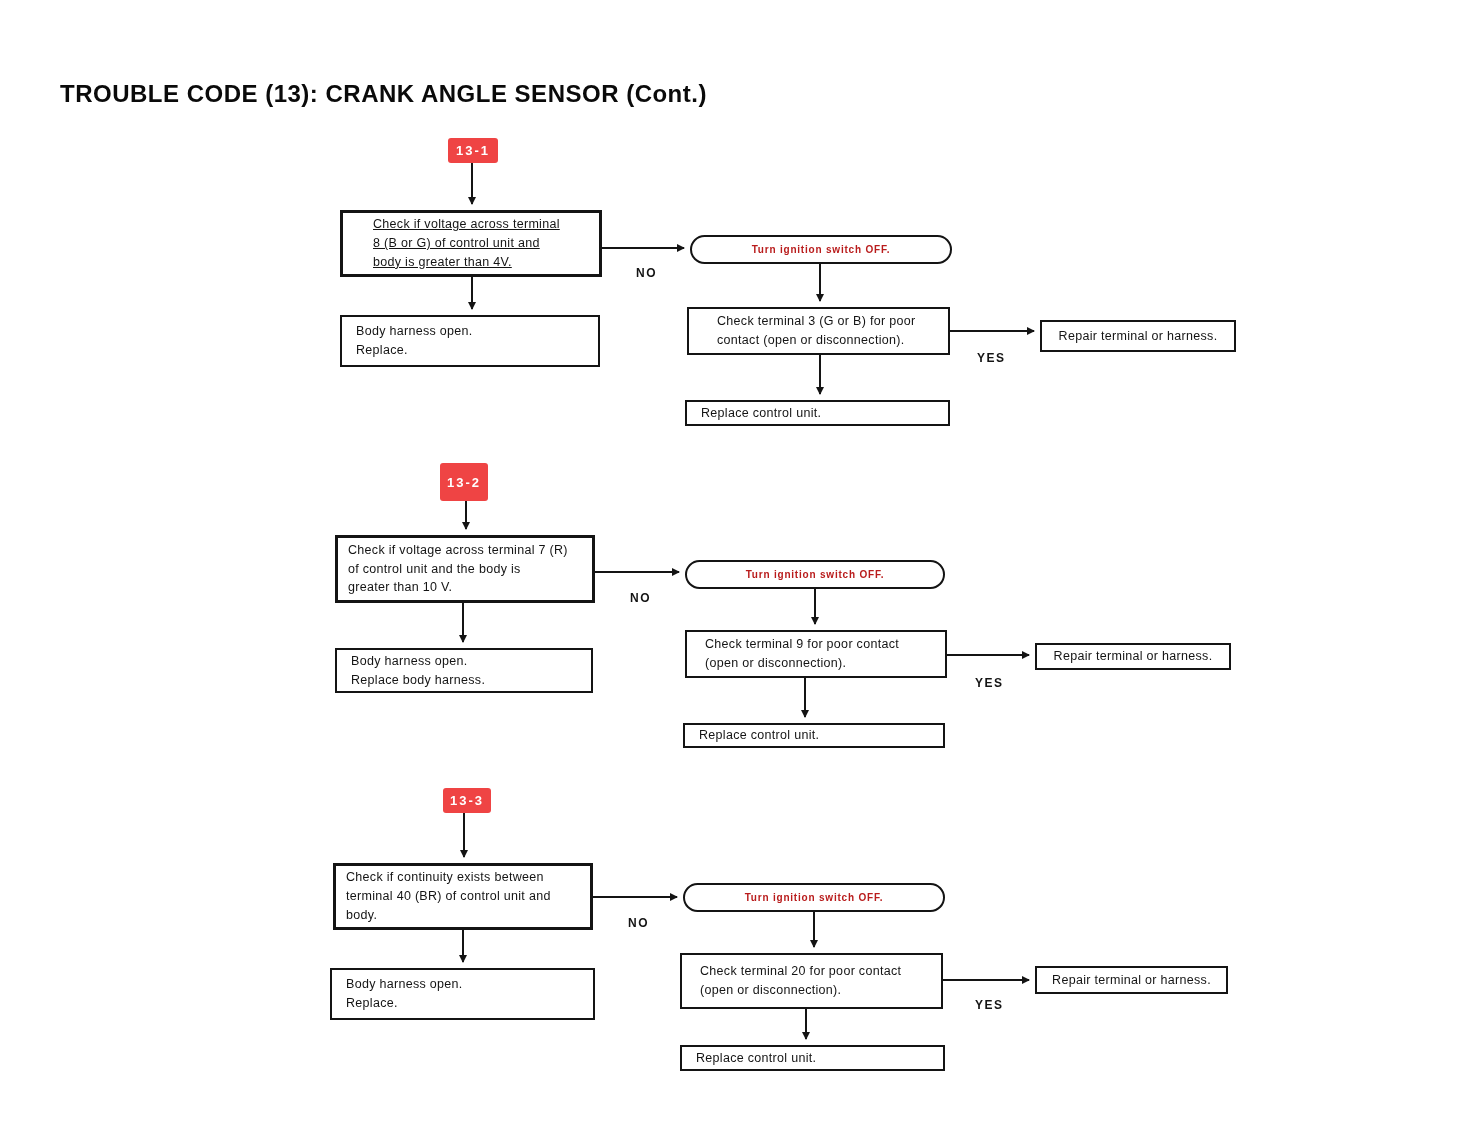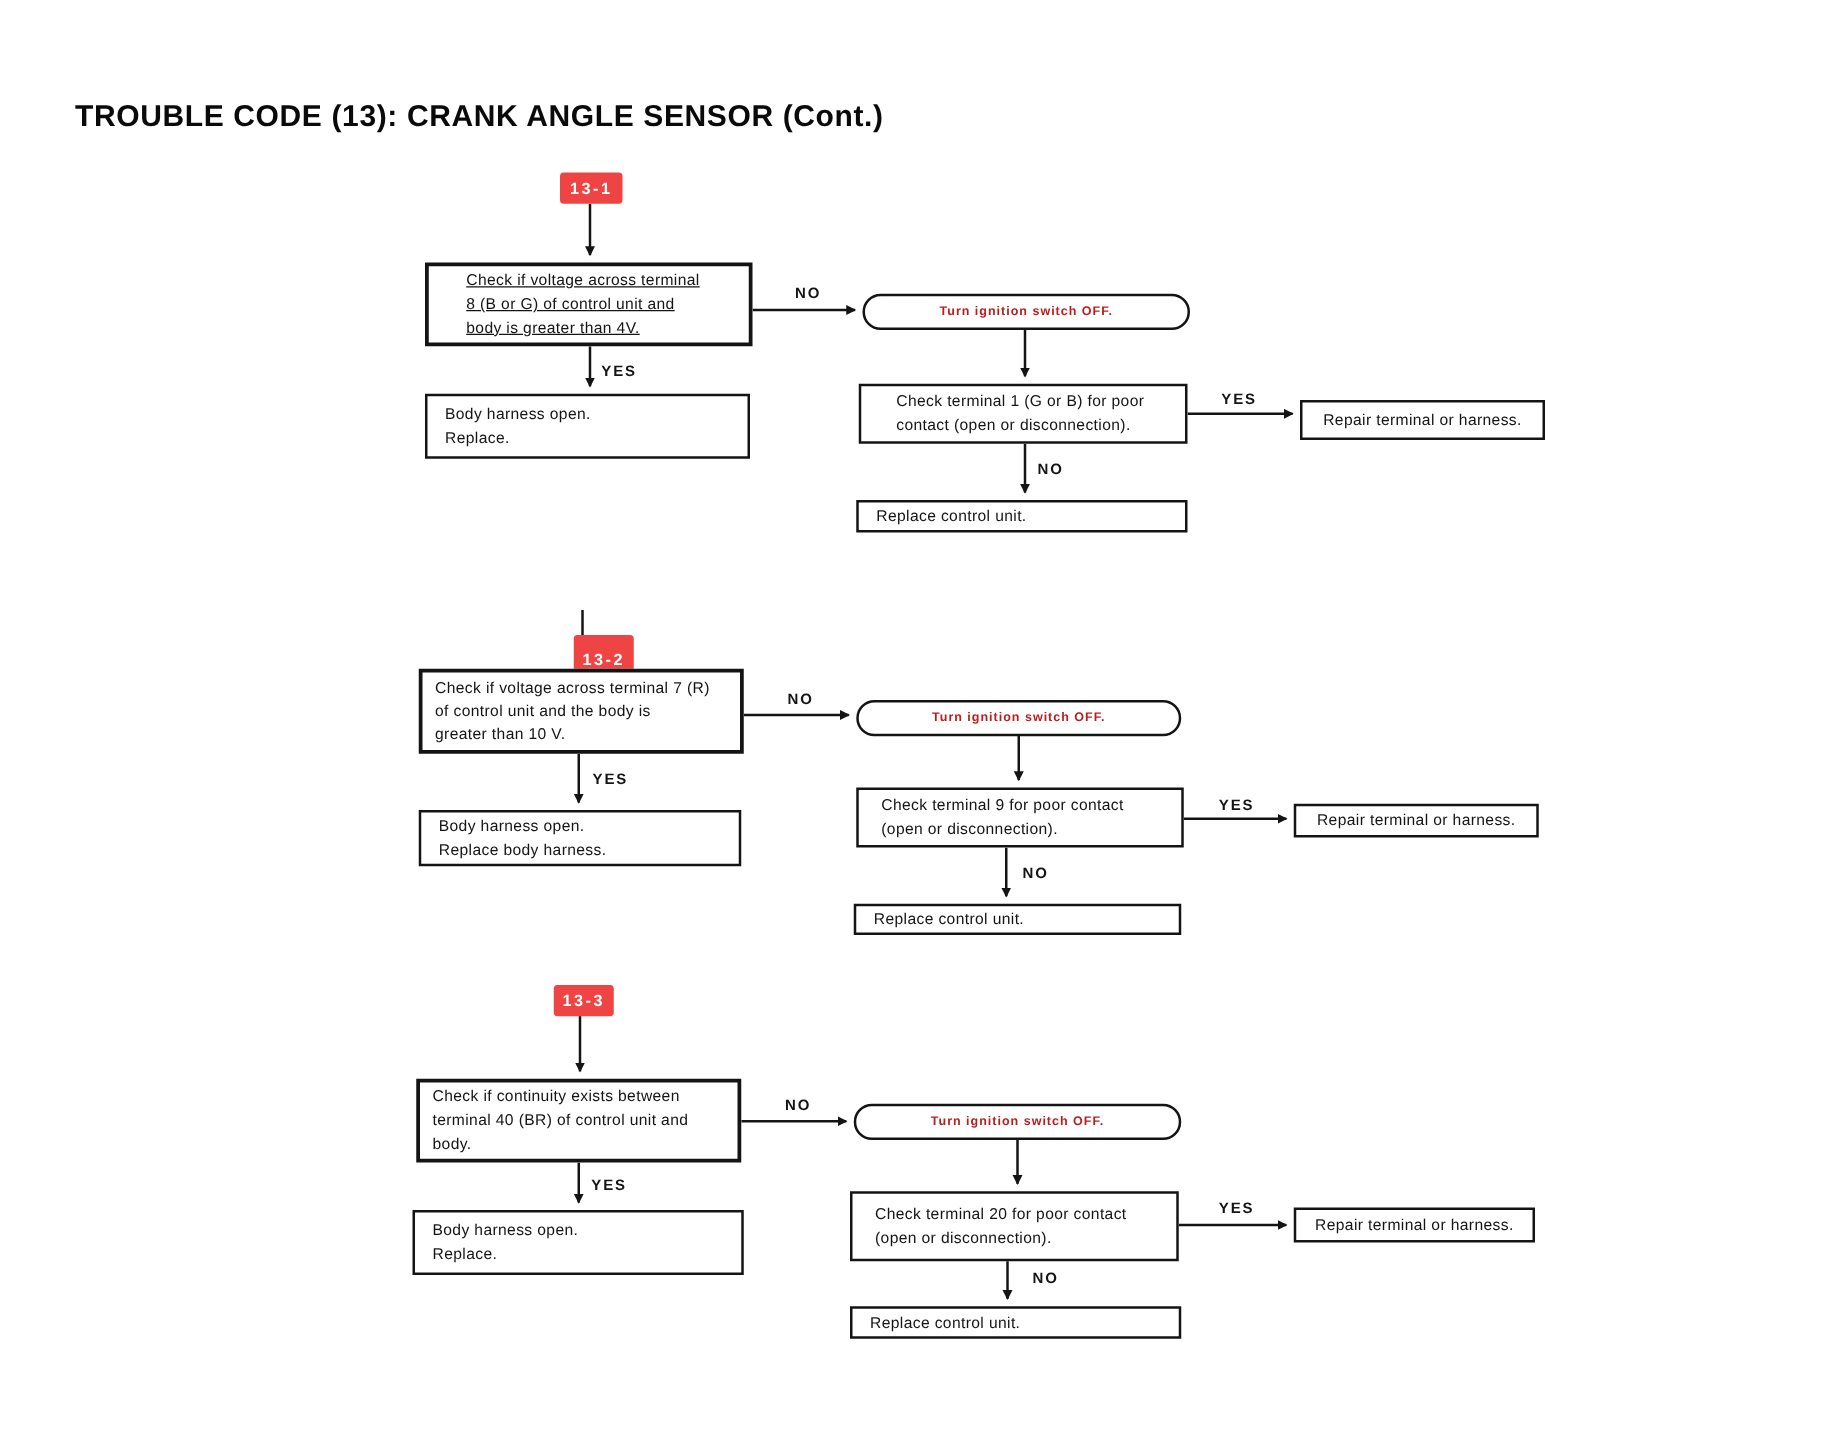--- a/index.html
+++ b/index.html
@@ -29,21 +29,21 @@
   .box.result{padding-left:14px;padding-right:8px;}
   .box.check{padding-left:28px;padding-right:8px;}
   .box.repair{justify-content:center;text-align:center;padding:0 6px;}
   .box.replace{padding-left:14px;}
   .oval{
     position:absolute;border:2px solid #141414;background:#fff;border-radius:16px;
     display:flex;align-items:center;justify-content:center;
     font-size:10px;letter-spacing:0.8px;color:#b91c1c;box-sizing:border-box;font-weight:bold;
   }
   .yn{
-    position:absolute;font-size:12px;font-weight:bold;letter-spacing:1.5px;color:#141414;
+    position:absolute;font-size:12px;font-weight:bold;letter-spacing:1.5px;color:#141414;margin-top:39px;
   }
   svg.wires{position:absolute;left:0;top:0;}
 </style>
 </head>
 <body>
 
 <div class="canvas">
 
   <div class="page-title">TROUBLE CODE (13): CRANK ANGLE SENSOR (Cont.)</div>
 
@@ -86,31 +86,31 @@
 body is greater than 4V.</div>
 
   <div class="yn" style="left:636px;top:227px;">NO</div>
   <div class="yn" style="left:481px;top:290px;">YES</div>
 
   <div class="oval" style="left:690px;top:235px;width:262px;height:29px;">Turn ignition switch OFF.</div>
 
   <div class="box result" style="left:340px;top:315px;width:260px;height:52px;">Body harness open.
 Replace.</div>
 
-  <div class="box check" style="left:687px;top:307px;width:263px;height:48px;">Check terminal 1 (G or B) for poor
+  <div class="box check" style="left:687px;top:307px;width:263px;height:48px;">Check terminal 3 (G or B) for poor
 contact (open or disconnection).</div>
 
   <div class="yn" style="left:977px;top:312px;">YES</div>
   <div class="yn" style="left:830px;top:368px;">NO</div>
 
   <div class="box repair" style="left:1040px;top:320px;width:196px;height:32px;">Repair terminal or harness.</div>
 
   <div class="box replace" style="left:685px;top:400px;width:265px;height:26px;">Replace control unit.</div>
 
-  <div class="code-chip" style="left:459px;top:463px;width:48px;height:38px;margin-top:45px;">13-2</div>
+  <div class="code-chip" style="left:440px;top:463px;width:48px;height:38px;">13-2</div>
 
   <div class="box decision" style="left:335px;top:535px;width:260px;height:68px;padding-left:10px;">Check if voltage across terminal 7 (R)
 of control unit and the body is
 greater than 10 V.</div>
 
   <div class="yn" style="left:630px;top:552px;">NO</div>
   <div class="yn" style="left:474px;top:616px;">YES</div>
 
   <div class="oval" style="left:685px;top:560px;width:260px;height:29px;">Turn ignition switch OFF.</div>
 

